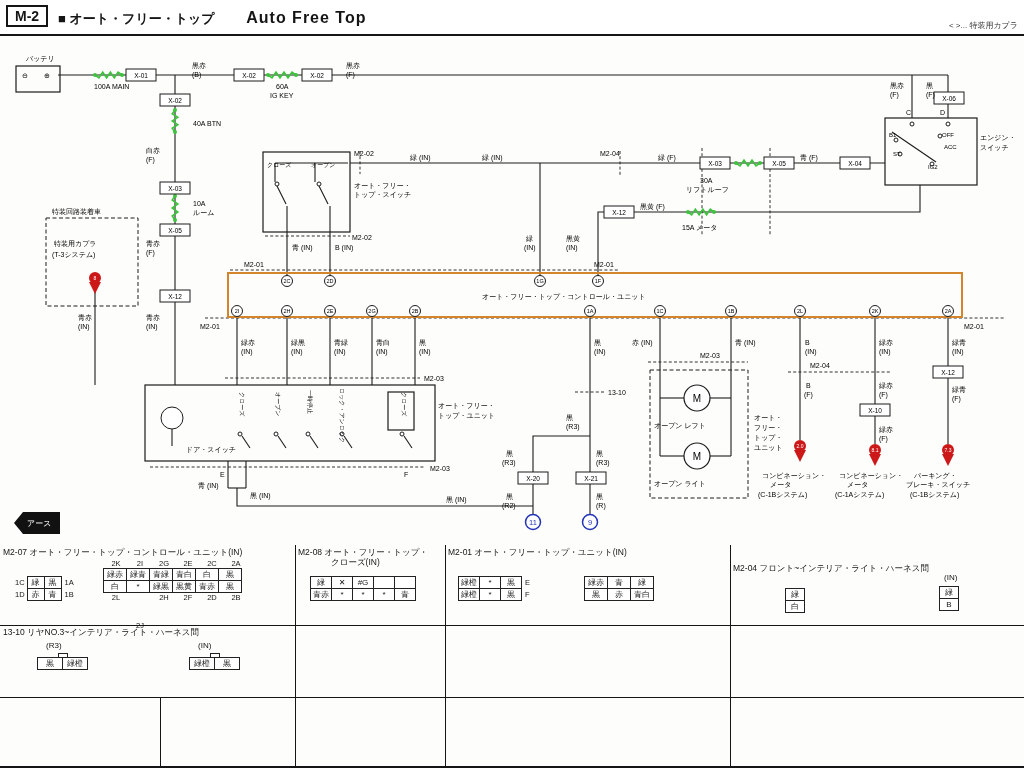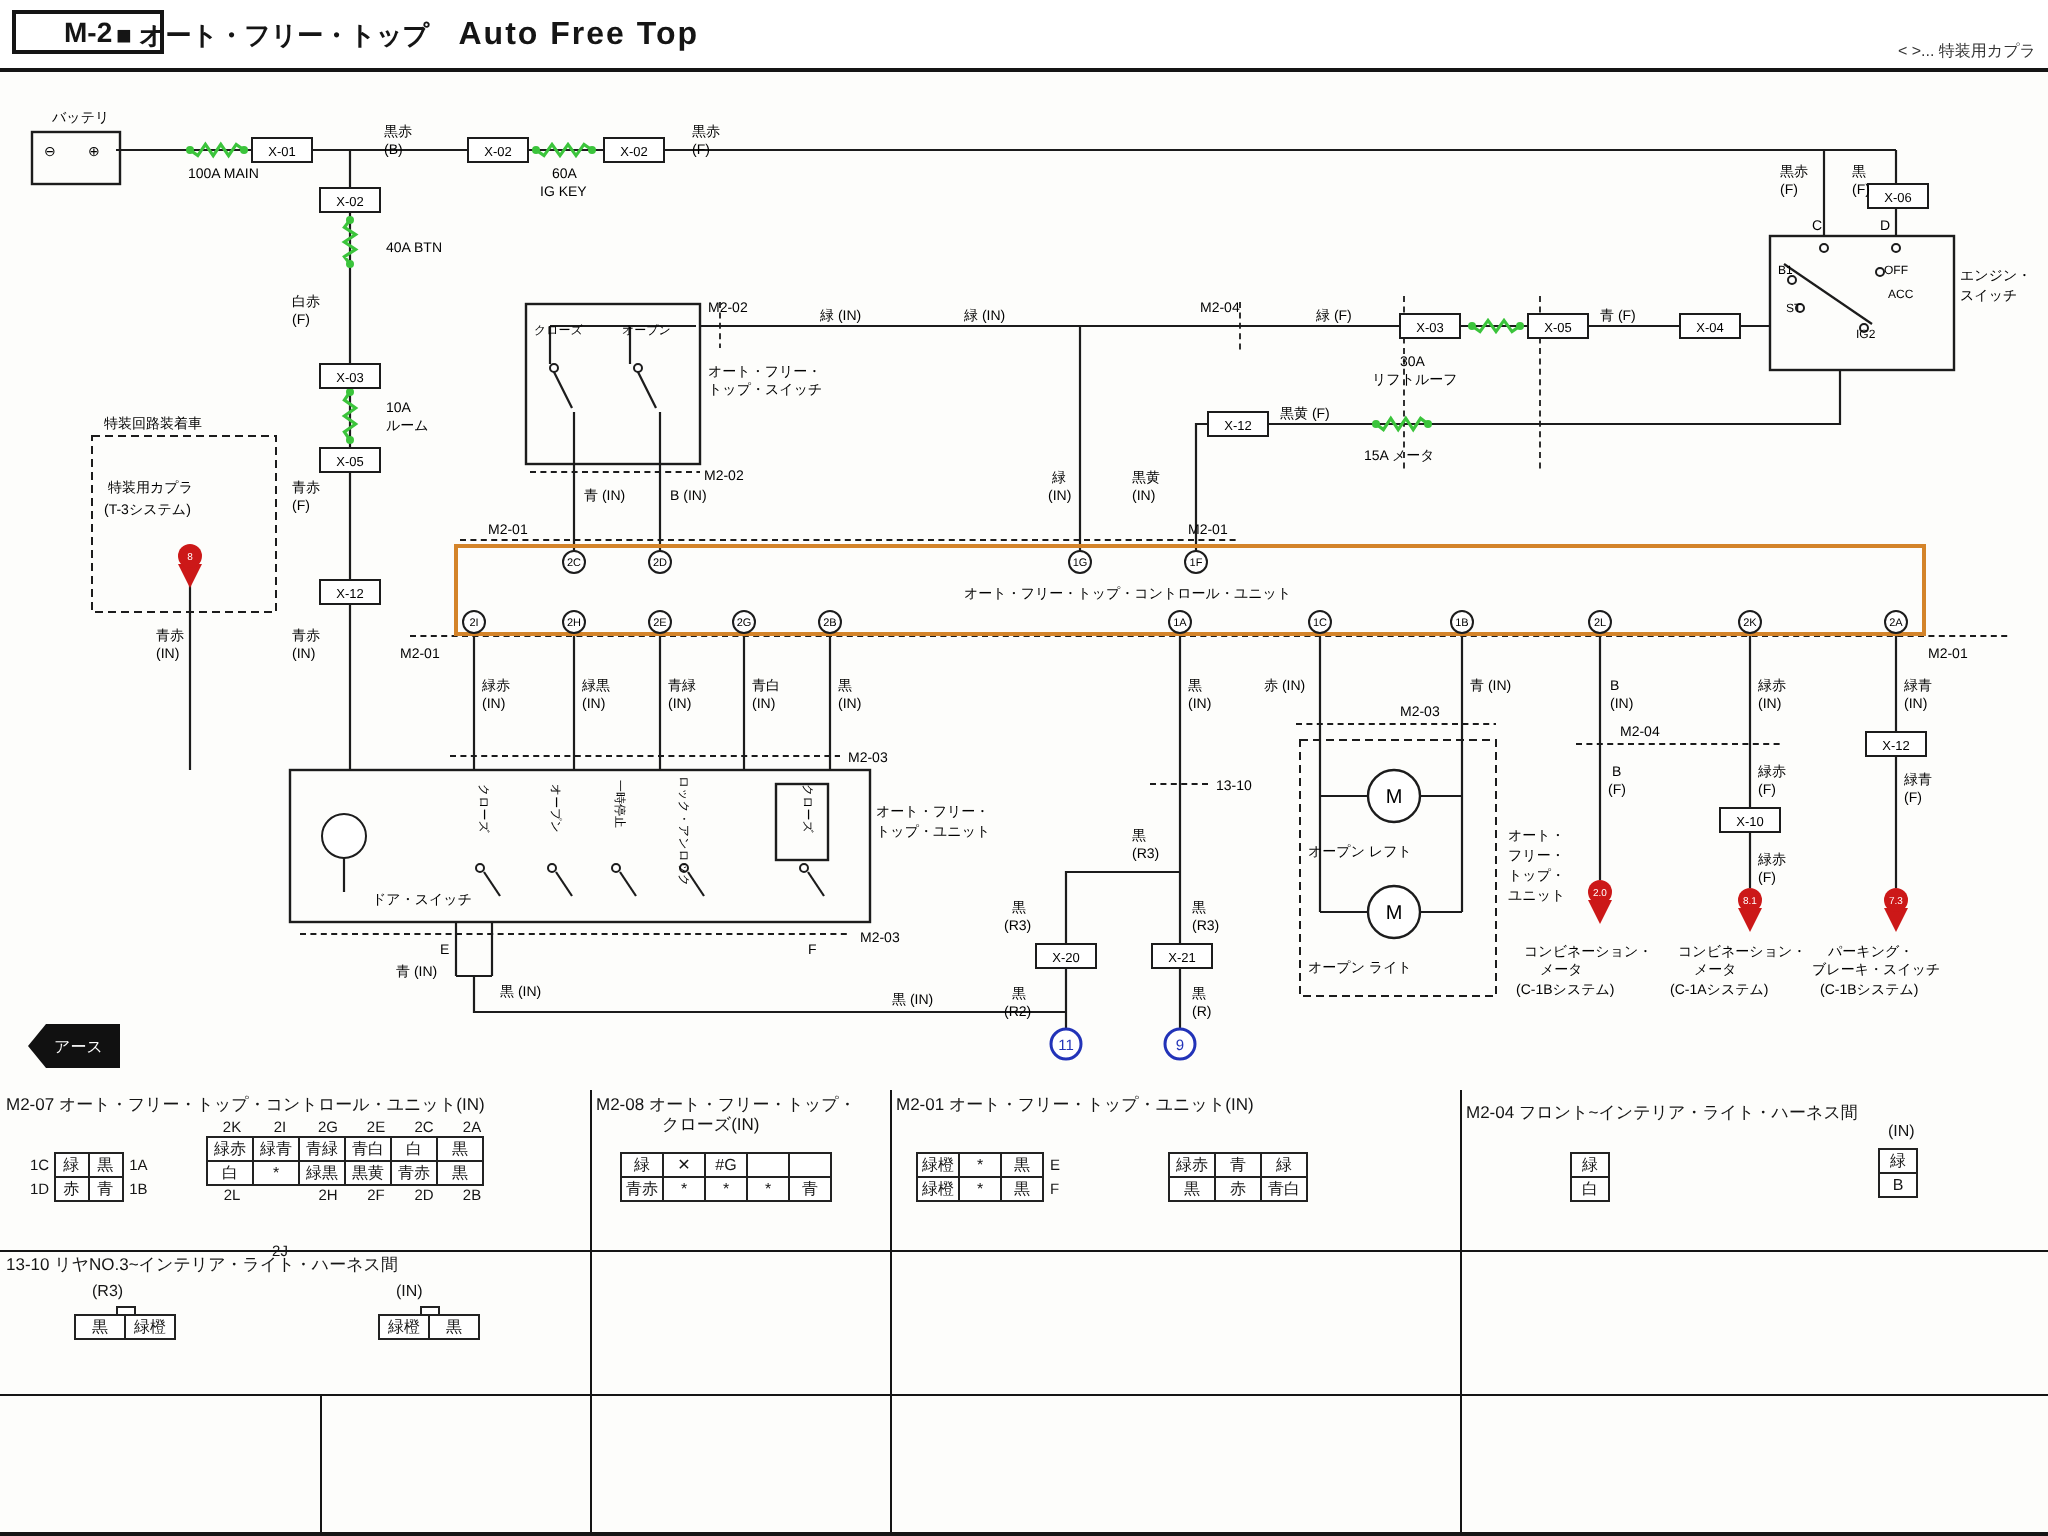--- a/index.html
+++ b/index.html
@@ -1,20 +1,20 @@
 <!DOCTYPE html>
 <html><head>
 <meta charset="utf-8">
 <style>
 *{box-sizing:border-box;margin:0;padding:0}
 html,body{width:1024px;height:768px;background:#fdfdfb;font-family:"Liberation Sans",sans-serif;color:#151515;overflow:hidden;position:relative}
 .header{position:absolute;top:0;left:0;width:1024px;height:36px;background:#fff;border-bottom:2px solid #151515}
-.pageid{position:absolute;left:6px;top:5px;border:2px solid #151515;padding:1px 24px;font-size:14px;font-weight:bold;background:#fff}
+.pageid{position:absolute;left:6px;top:5px;border:2px solid #151515;padding:1px 7px;font-size:14px;font-weight:bold;background:#fff}
 .title{position:absolute;left:58px;top:9px;font-size:13px;font-weight:bold;white-space:nowrap}
-.title .en{font-size:16px;margin-left:11px;letter-spacing:1px}
+.title .en{font-size:16px;margin-left:28px;letter-spacing:1px}
 .corner{position:absolute;right:6px;top:20px;font-size:8px;color:#333;white-space:nowrap}
 #schematic{position:absolute;top:36px;left:0;background:#fdfdfb}
 .tables{position:absolute;top:545px;left:0;width:1024px;height:223px;border-bottom:2px solid #151515;background:#fdfdfb}
 .vline{position:absolute;width:0;border-left:1px solid #151515}
 .hline{position:absolute;left:0;width:1024px;height:0;border-top:1px solid #151515}
 .tbox{position:absolute}
 .ttitle{position:absolute;left:3px;top:2px;font-size:8.5px;white-space:nowrap}
 .ttitle2{position:absolute;left:36px;top:12px;font-size:8.5px;white-space:nowrap}
 .tnote{position:absolute;font-size:8px;white-space:nowrap}
 .abs{position:absolute}
@@ -459,21 +459,21 @@
           <div class="tcell" style="width: 24px;">緑</div>
         </div>
         <div class="trow">
           <div class="tcell" style="width: 24px;">黒</div>
           <div class="tcell" style="width: 24px;">赤</div>
           <div class="tcell" style="width: 24px;">青白</div>
         </div>
       </div>
   </div>
 
-  <div class="tbox" style="left:730px;top:4px;width:252px;height:80px">
+  <div class="tbox" style="left:730px;top:16px;width:252px;height:80px">
     <div class="ttitle">M2-04 フロント~インテリア・ライト・ハーネス間</div>
     <div class="tnote" style="left:214px;top:12px">(IN)</div>
     <div class="abs" id="m204-a" style="left:56px;top:28px">
         <div class="trow">
           <div class="tcell" style="width: 20px;">緑</div>
         </div>
         <div class="trow">
           <div class="tcell" style="width: 20px;">白</div>
         </div>
       </div>

